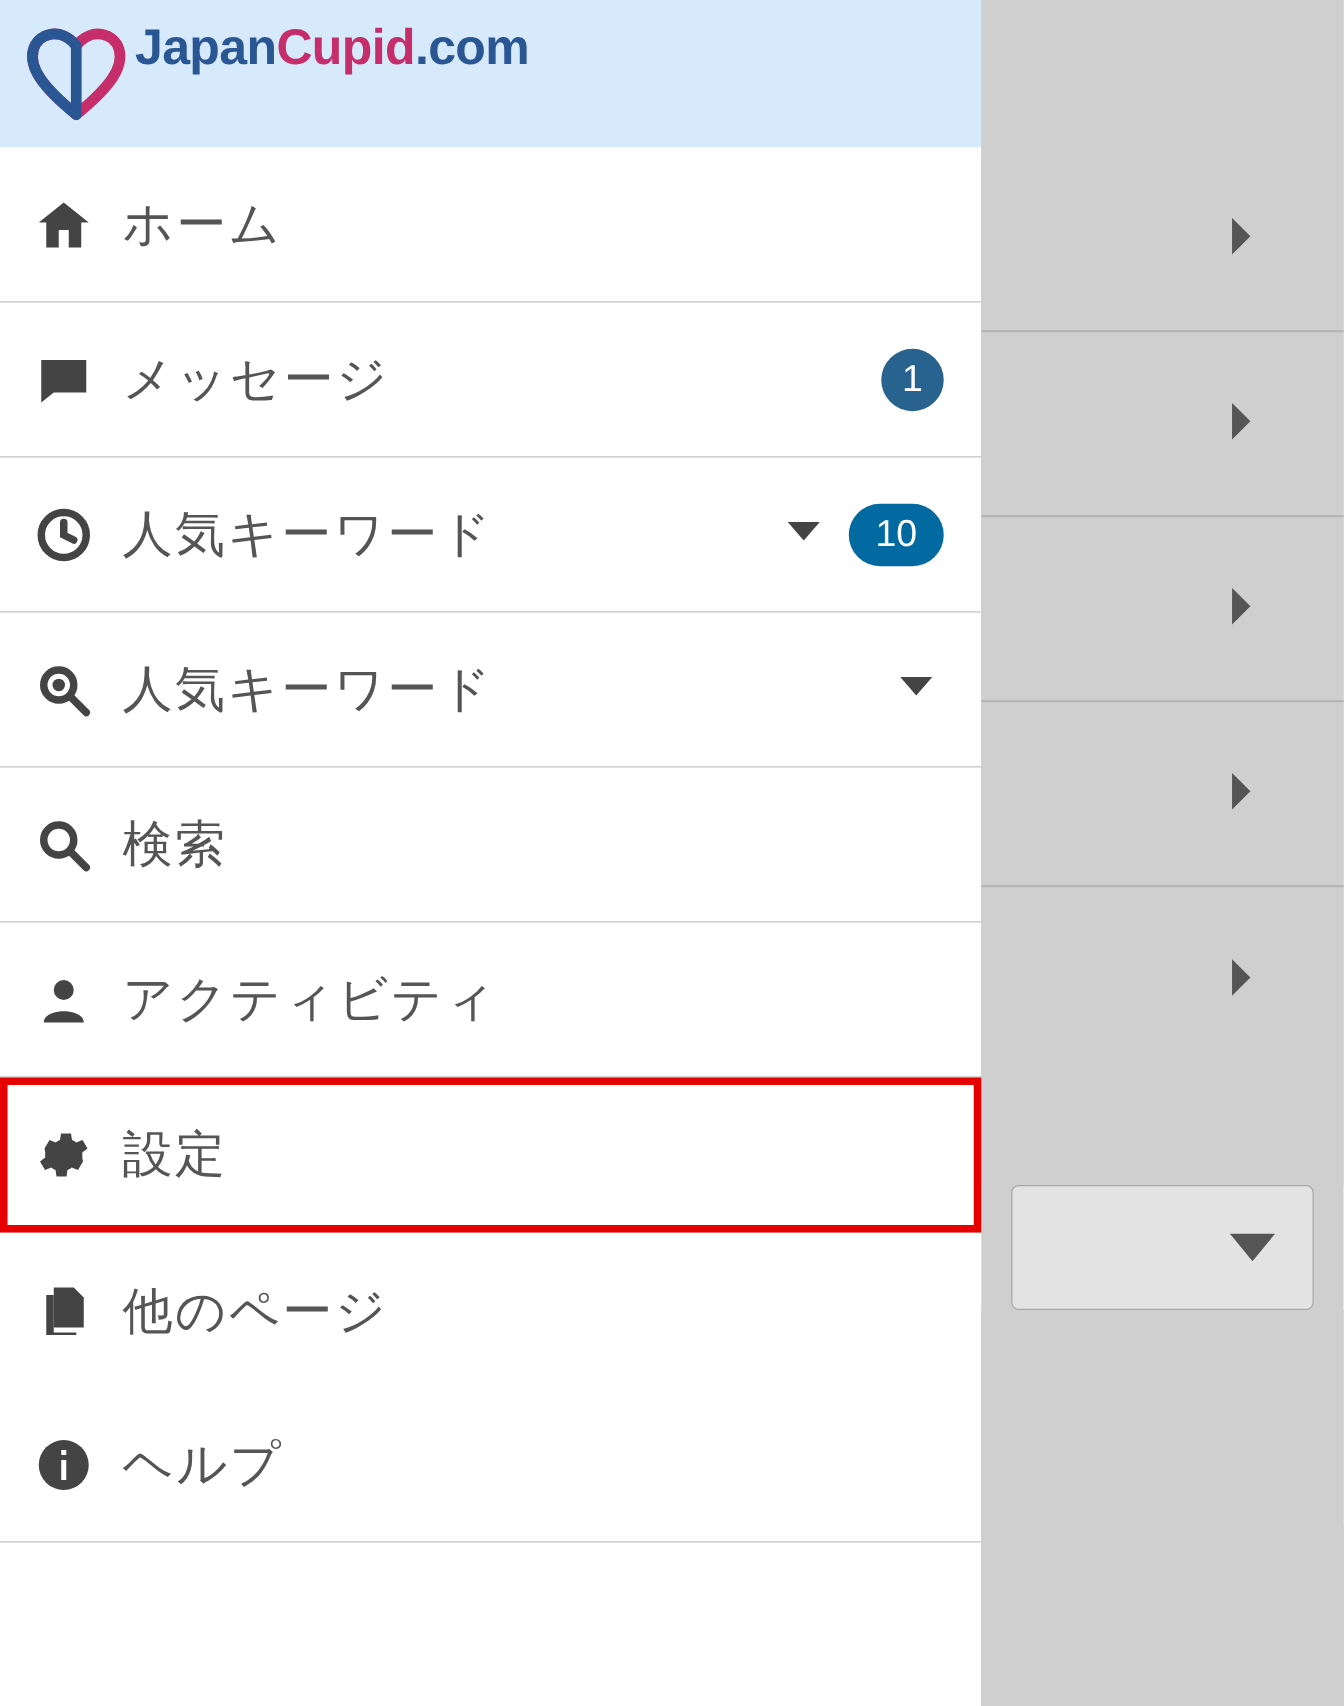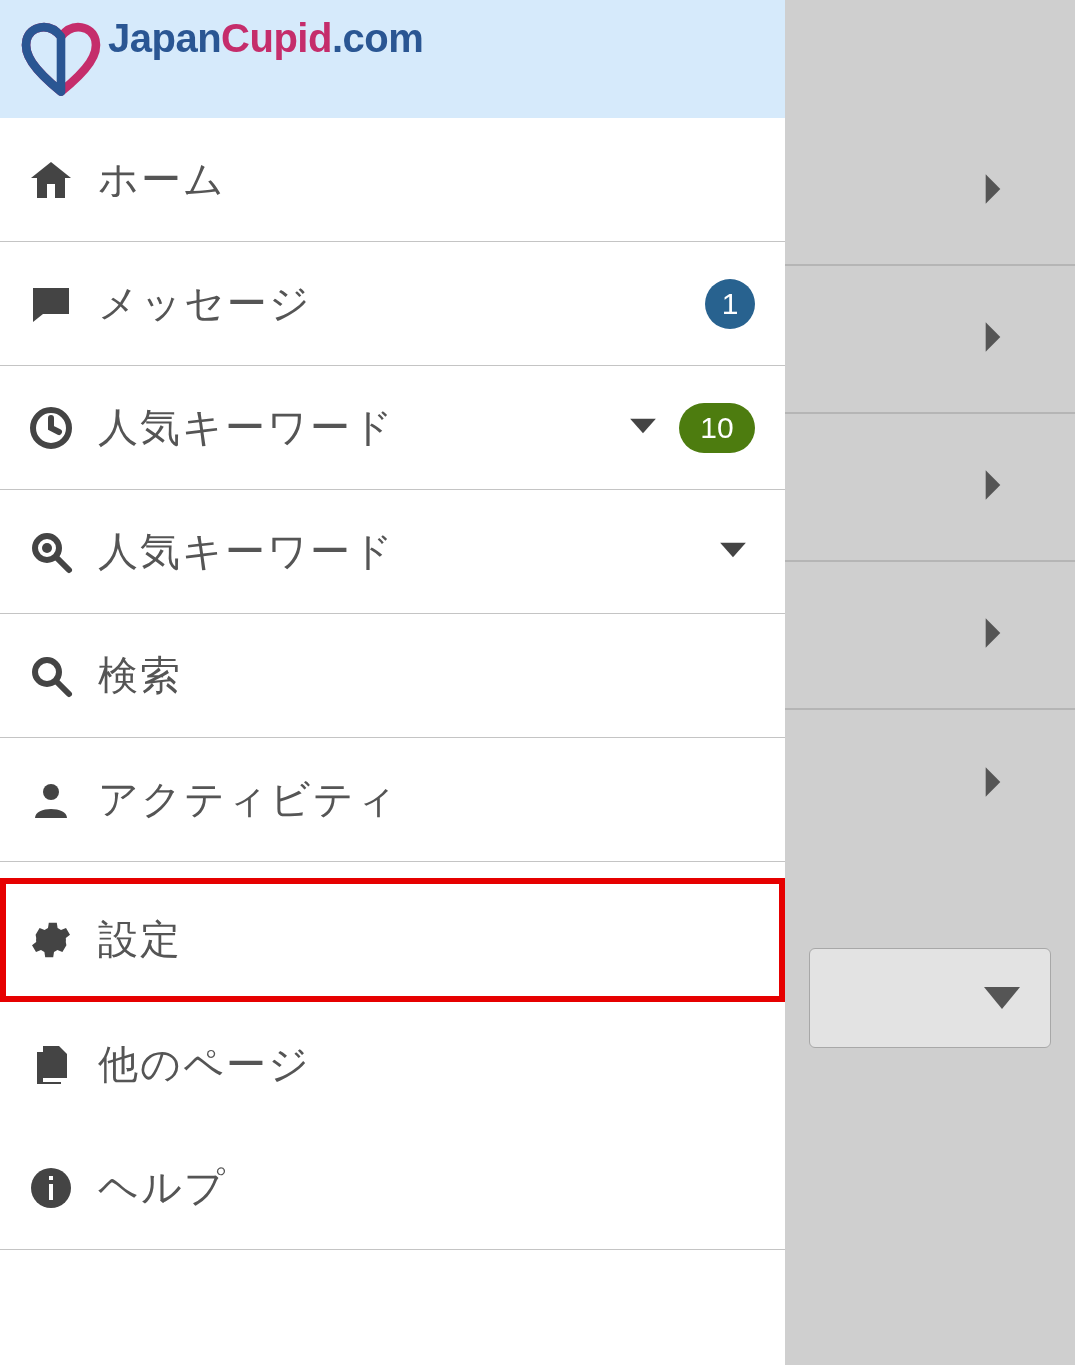--- a/index.html
+++ b/index.html
@@ -46,30 +46,29 @@
   }
   .menu-item .right { margin-left:auto; display:flex; align-items:center; gap:14px; }
   .badge {
     min-width:50px; height:50px; border-radius:25px;
     background:#28628f; color:#fff;
     display:flex; align-items:center; justify-content:center;
     font-size:30px; padding:0 16px;
   }
   .badge-pill {
     min-width:76px; height:50px; border-radius:25px;
-    background:#4d7c0f; color:#fff;
+    background:#0369a1; color:#fff;
     display:flex; align-items:center; justify-content:center;
     font-size:30px; padding:0 18px;
   }
   .chevron svg { width:44px; height:44px; fill:#444; }
 
   .highlight {
     outline:6px solid #e60000;
     outline-offset:-6px;
-    margin-top:16px;
   }
 
   
   .side-header { height:118px; background:#cfcfcf; }
   .side-list { flex:1; display:flex; flex-direction:column; }
   .side-row {
     height:148px;
     border-bottom:2px solid #b5b5b5;
     display:flex; align-items:center; justify-content:flex-end;
     padding-right:60px;

